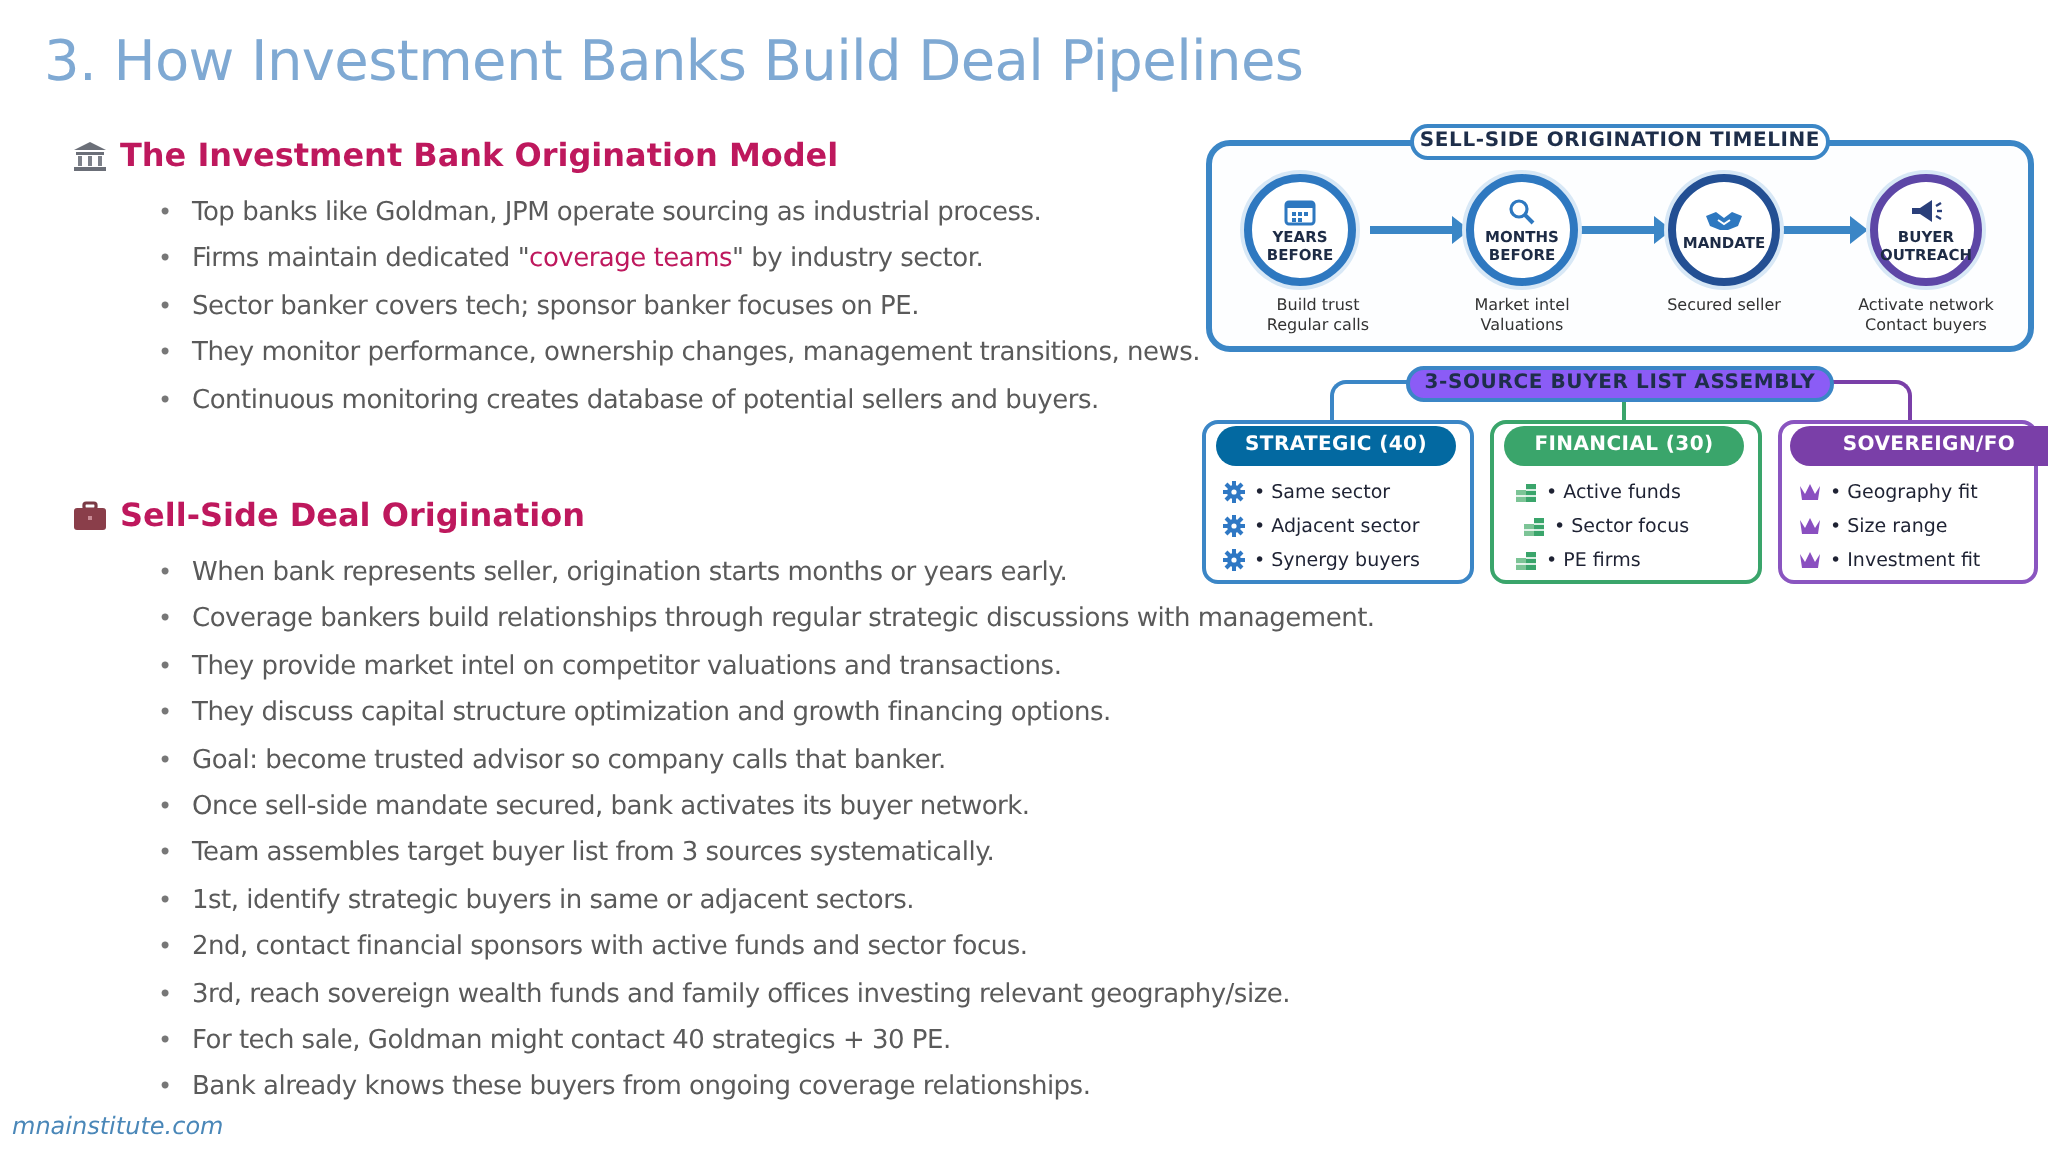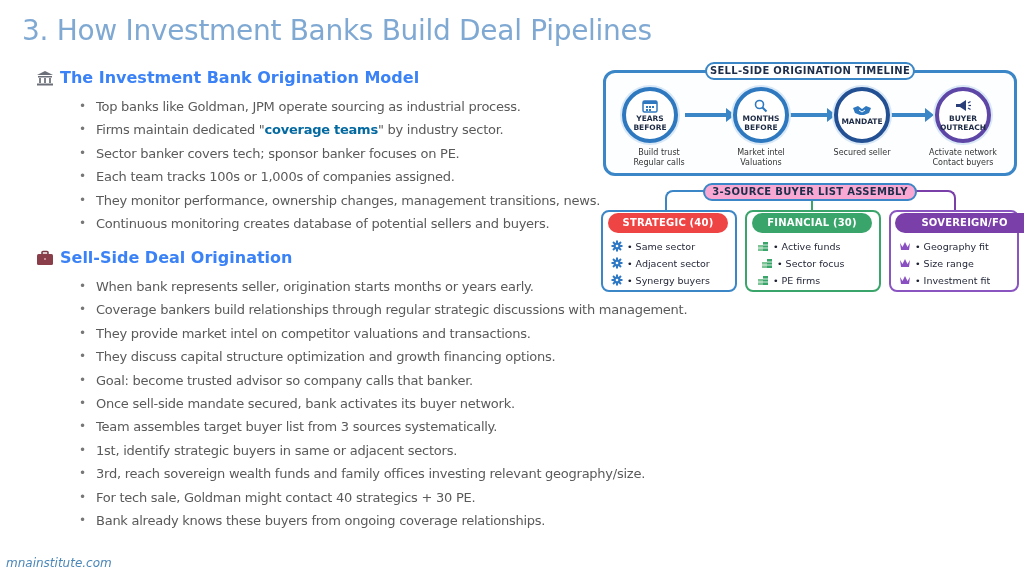--- a/index.html
+++ b/index.html
@@ -12,36 +12,36 @@
   }
   .title {
     position: absolute; left: 22px; top: 14px;
     font-size: 28px; color: #7fa9d3; font-weight: 400;
     letter-spacing: -0.3px;
     font-family: "DejaVu Sans", sans-serif;
   }
   .section-head {
     position: absolute; left: 36px;
     display: flex; align-items: center; gap: 6px;
-    font-size: 16px; color: #3b82f6; font-weight: 600;
+    font-size: 16px; color: #be185d; font-weight: 600;
     font-family: "DejaVu Sans", sans-serif;
   }
   .section-head .ico { width: 18px; height: 16px; display: inline-block; }
   ul.bullets {
     position: absolute; left: 79px; margin: 0; padding: 0; list-style: none;
   }
   ul.bullets li {
     font-size: 13px; color: #5a5a5a; height: 23.4px; line-height: 23.4px;
     white-space: nowrap; position: relative; padding-left: 17px;
     font-family: "DejaVu Sans", sans-serif; letter-spacing: -0.25px;
   }
   ul.bullets li::before {
     content: "•"; position: absolute; left: 0; top: 0; color: #777; font-size: 12px;
   }
-  ul.bullets li b { color: #0369a1; font-weight: 700; }
+  ul.bullets li b { color: #be185d; font-weight: 400; }
   .footer {
     position: absolute; left: 6px; top: 556px;
     font-size: 12px; font-style: italic; color: #4a87b8;
     font-family: "DejaVu Sans", sans-serif;
   }
 
   
   .timeline-box {
     position: absolute; left: 603px; top: 70px; width: 414px; height: 106px;
     border: 3px solid #3b86c6; border-radius: 12px; box-sizing: border-box;
@@ -103,21 +103,20 @@
     <rect x="8" y="8" width="2" height="5" fill="#7d818a"></rect>
     <rect x="13" y="8" width="2" height="5" fill="#7d818a"></rect>
     <rect x="1" y="13.5" width="16" height="2" fill="#6b6f78"></rect>
   </svg>
   <span>The Investment Bank Origination Model</span>
 </div>
 <ul class="bullets" style="top:95px;">
   <li><span>Top banks like Goldman, JPM operate sourcing as industrial process.</span></li>
   <li><span>Firms maintain dedicated "</span><b>coverage teams</b><span>" by industry sector.</span></li>
   <li><span>Sector banker covers tech; sponsor banker focuses on PE.</span></li>
-  <li><span>Each team tracks 100s or 1,000s of companies assigned.</span></li>
   <li><span>They monitor performance, ownership changes, management transitions, news.</span></li>
   <li><span>Continuous monitoring creates database of potential sellers and buyers.</span></li>
 </ul>
 
 <div class="section-head" style="top:248px;">
   <svg class="ico" viewBox="0 0 18 16">
     <rect x="6" y="1.5" width="6" height="3" rx="1" fill="none" stroke="#7a3a45" stroke-width="1.6"></rect>
     <rect x="1" y="4" width="16" height="11" rx="1.5" fill="#8a3e4a"></rect>
     <rect x="8" y="8" width="2" height="2" fill="#c98b95"></rect>
   </svg>
@@ -125,20 +124,21 @@
 </div>
 <ul class="bullets" style="top:275px;">
   <li><span>When bank represents seller, origination starts months or years early.</span></li>
   <li><span>Coverage bankers build relationships through regular strategic discussions with management.</span></li>
   <li><span>They provide market intel on competitor valuations and transactions.</span></li>
   <li><span>They discuss capital structure optimization and growth financing options.</span></li>
   <li><span>Goal: become trusted advisor so company calls that banker.</span></li>
   <li><span>Once sell-side mandate secured, bank activates its buyer network.</span></li>
   <li><span>Team assembles target buyer list from 3 sources systematically.</span></li>
   <li><span>1st, identify strategic buyers in same or adjacent sectors.</span></li>
+  <li><span>2nd, contact financial sponsors with active funds and sector focus.</span></li>
   <li><span>3rd, reach sovereign wealth funds and family offices investing relevant geography/size.</span></li>
   <li><span>For tech sale, Goldman might contact 40 strategics + 30 PE.</span></li>
   <li><span>Bank already knows these buyers from ongoing coverage relationships.</span></li>
 </ul>
 
 <div class="footer">mnainstitute.com</div>
 
 <div class="timeline-box"></div>
 <div class="pill-title" style="left:705px; top:62px; width:210px; height:18px; line-height:14px;">SELL-SIDE ORIGINATION TIMELINE</div>
 
@@ -183,24 +183,24 @@
 </div>
 
 <div class="step-desc" style="left:614px; top:148px;"><span>Build trust</span><br><span>Regular calls</span></div>
 <div class="step-desc" style="left:716px; top:148px;"><span>Market intel</span><br><span>Valuations</span></div>
 <div class="step-desc" style="left:817px; top:148px;"><span>Secured seller</span></div>
 <div class="step-desc" style="left:918px; top:148px;"><span>Activate network</span><br><span>Contact buyers</span></div>
 
 <div class="connector" style="left:665px; top:190px; width:50px; height:20px; border-color:#3b86c6; border-right:none; border-radius:8px 0 0 0;"></div>
 <div class="connector" style="left:912px; top:190px; width:44px; height:20px; border-color:#7a3fa8; border-left:none; border-radius:0 8px 0 0;"></div>
 <div style="position:absolute; left:811px; top:198px; width:2px; height:12px; background:#3aa56b;"></div>
-<div class="pill-title" style="left:703px; top:183px; width:214px; height:18px; line-height:14px; border-color:#3b86c6; background:#f9a8d4;">3-SOURCE BUYER LIST ASSEMBLY</div>
+<div class="pill-title" style="left:703px; top:183px; width:214px; height:18px; line-height:14px; border-color:#3b86c6; background:#8b5cf6;">3-SOURCE BUYER LIST ASSEMBLY</div>
 
 <div class="src-box" style="left:601px; width:136px; border-color:#3b86c6;"></div>
-<div class="src-head" style="left:608px; width:120px; background:#ef4444;">STRATEGIC (40)</div>
+<div class="src-head" style="left:608px; width:120px; background:#0369a1;">STRATEGIC (40)</div>
 <div class="src-box" style="left:745px; width:136px; border-color:#3aa56b;"></div>
 <div class="src-head" style="left:752px; width:120px; background:#3aa56b;">FINANCIAL (30)</div>
 <div class="src-box" style="left:889px; width:130px; border-color:#8a55c0;"></div>
 <div class="src-head" style="left:895px; width:139px; background:#7a3fa8;">SOVEREIGN/FO</div>
 
 <div class="src-item" style="left:611px; top:240px;">
   <svg class="ic" viewBox="0 0 12 12">
       <circle cx="6" cy="6" r="3.5" fill="#2f78c4"></circle>
       <circle cx="6" cy="6" r="1.3" fill="#fff"></circle>
       <g stroke="#2f78c4" stroke-width="2">

